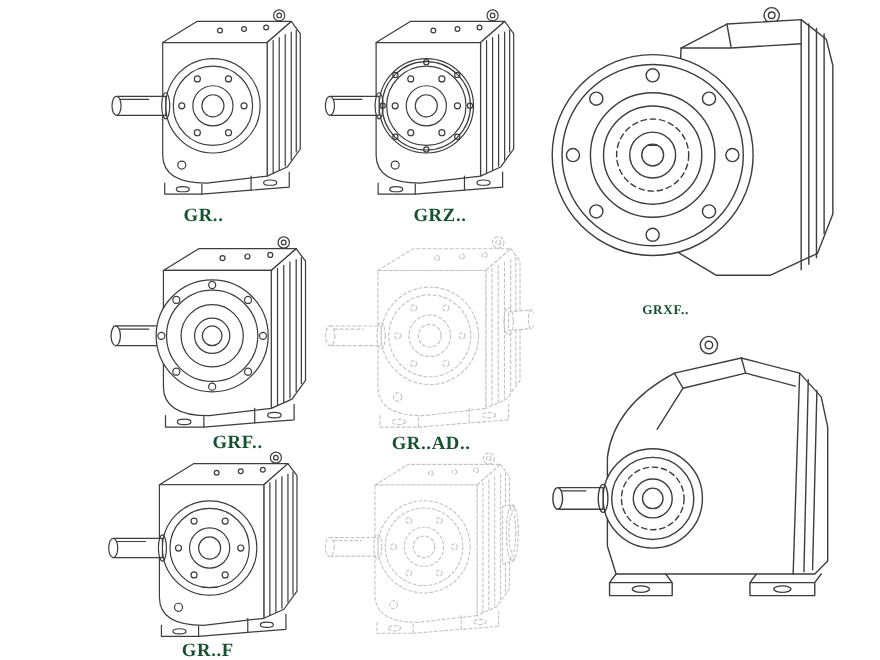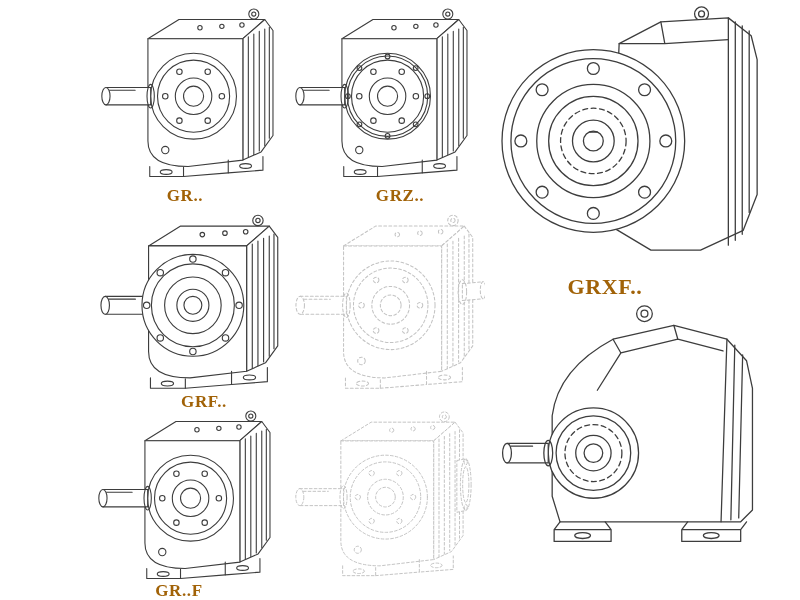--- a/index.html
+++ b/index.html
@@ -4,23 +4,23 @@
 <style>
   html,body{margin:0;padding:0;background:#fff;}
   #canvas{
     position:relative;width:800px;height:600px;background:#ffffff;
     overflow:hidden;font-family:"Liberation Serif", serif;
   }
   .fig{position:absolute;}
   .fig svg{display:block;width:100%;height:100%;}
   .fig-label{
     position:absolute;text-align:center;font-weight:700;font-size:17px;
-    color:#a16207;letter-spacing:0.6px;font-family:"Liberation Serif", serif;
+    color:#14532d;letter-spacing:0.6px;font-family:"Liberation Serif", serif;
   }
-  .fig-label.big{font-size:22px;}
+  .fig-label.big{font-size:12px;}
   #defs-holder{position:absolute;width:0;height:0;overflow:hidden;}
 </style>
 </head>
 <body>
 
 <div id="canvas">
 
   <svg id="defs-holder" aria-hidden="true">
     <defs>
 
@@ -190,40 +190,41 @@
         <use href="#d-gbXF"></use>
       </svg>
   </div>
   <div class="fig-label big" style="left:535px;top:274px;width:140px">GRXF..</div>
 
   <div class="fig" style="left:92px;top:210px;width:198px;height:184px">
     <svg viewBox="0 0 210 195" fill="none" stroke-width="1.2" stroke-linecap="round" stroke-linejoin="round" stroke="#3d3d3d">
         <use href="#d-gbRF"></use>
       </svg>
   </div>
-  <div class="fig-label" style="left:144px;top:392px;width:120px">GRF..</div>
+  <div class="fig-label" style="left:156px;top:392px;width:120px">GRF..</div>
 
   <div class="fig" style="left:287px;top:210px;width:198px;height:184px">
     <svg viewBox="0 0 210 195" fill="none" stroke-width="1.1" stroke-dasharray="3 2.4" stroke-linecap="round" stroke-linejoin="round" stroke="#c3c3c3">
         <use href="#d-gbRAD"></use>
       </svg>
   </div>
+  <div class="fig-label" style="left:327px;top:393px;width:130px">GR..AD..</div>
 
   <div class="fig" style="left:495px;top:296px;width:295px;height:270px">
     <svg viewBox="0 0 300 275" fill="none" stroke-width="1.3" stroke-linecap="round" stroke-linejoin="round" stroke="#3d3d3d">
         <use href="#d-gbX"></use>
       </svg>
   </div>
 
   <div class="fig" style="left:90px;top:406px;width:192px;height:178px">
     <svg viewBox="0 0 210 195" fill="none" stroke-width="1.2" stroke-linecap="round" stroke-linejoin="round" stroke="#3d3d3d">
         <use href="#d-gbR"></use>
       </svg>
   </div>
-  <div class="fig-label" style="left:119px;top:581px;width:120px">GR..F</div>
+  <div class="fig-label" style="left:129px;top:581px;width:120px">GR..F</div>
 
   <div class="fig" style="left:287px;top:407px;width:188px;height:174px">
     <svg viewBox="0 0 210 195" fill="none" stroke-width="1.1" stroke-dasharray="3 2.4" stroke-linecap="round" stroke-linejoin="round" stroke="#c3c3c3">
         <use href="#d-gbRAM"></use>
       </svg>
   </div>
 
 </div>
 
 </body></html>

